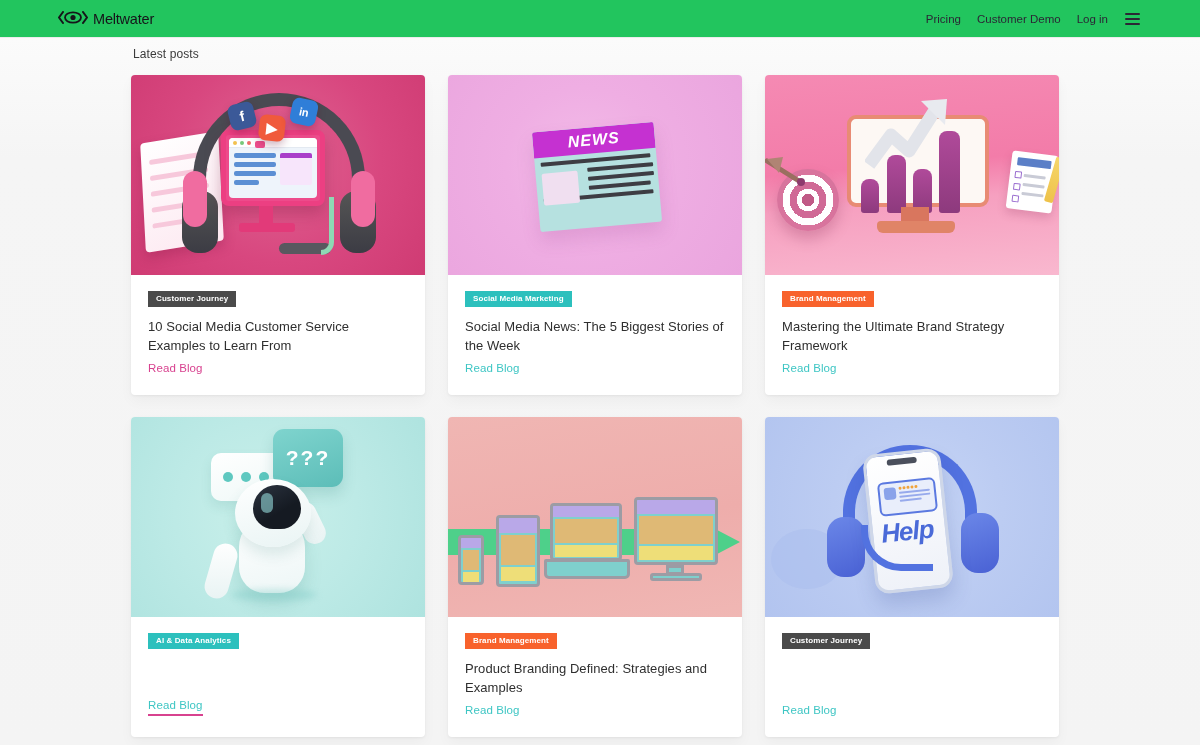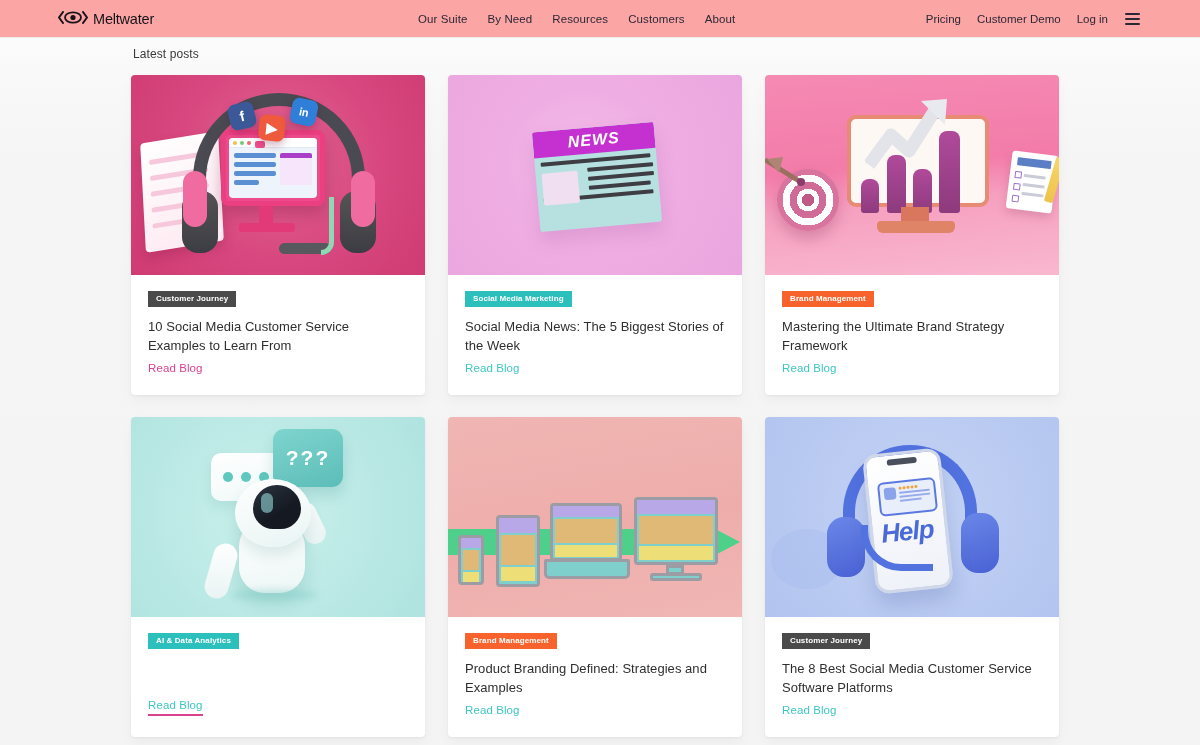--- a/index.html
+++ b/index.html
@@ -7,21 +7,21 @@
     width: 1200px; height: 745px;
     background: #f7f7f7;
     font-family: "Liberation Sans", sans-serif;
     overflow: hidden;
   }
 
   
   .site-header {
     position: relative;
     height: 38px;
-    background: #fca5a5;
+    background: #22c55e;
     border-bottom: 1px solid #ececec;
     display: flex;
     align-items: center;
   }
   .brand {
     position: absolute; left: 58px; top: 50%; transform: translateY(-50%);
     display: flex; align-items: center; gap: 5px;
     text-decoration: none;
   }
   .brand-mark { display: block; }
@@ -244,27 +244,20 @@
       <svg width="30" height="13" viewBox="0 0 30 13">
         <path d="M5 1 L1 6.5 L5 12" stroke="#16141a" stroke-width="2" fill="none" stroke-linecap="round" stroke-linejoin="round"></path>
         <path d="M25 1 L29 6.5 L25 12" stroke="#16141a" stroke-width="2" fill="none" stroke-linecap="round" stroke-linejoin="round"></path>
         <ellipse cx="15" cy="6.5" rx="8" ry="5.2" fill="none" stroke="#16141a" stroke-width="1.8"></ellipse>
         <circle cx="15" cy="6.5" r="2.6" fill="#16141a"></circle>
       </svg>
     </span>
     <span class="brand-name">Meltwater</span>
   </a>
 
-  <nav class="main-nav">
-    <a href="#">Our Suite</a>
-    <a href="#">By Need</a>
-    <a href="#">Resources</a>
-    <a href="#">Customers</a>
-    <a href="#">About</a>
-  </nav>
 
   <div class="util-nav">
     <a href="#">Pricing</a>
     <a href="#">Customer Demo</a>
     <a href="#">Log in</a>
     <div class="burger">
       <span></span>
         <span></span>
         <span></span>
     </div>
@@ -485,19 +478,18 @@
                   <i style="width:70%"></i>
               </div>
             </div>
             <div class="ph6-help">Help</div>
           </div>
           <div class="mic6"></div>
         </div>
       </div>
       <div class="card-body">
         <span class="badge" style="background:#4a4a4a">Customer Journey</span>
-        <h3 class="card-title">The 8 Best Social Media Customer Service Software Platforms</h3>
         <a class="read-blog" href="#" style="color:#3ec6c4">Read Blog</a>
       </div>
     </article>
 
   </div>
 </main>
 
 </body></html>

